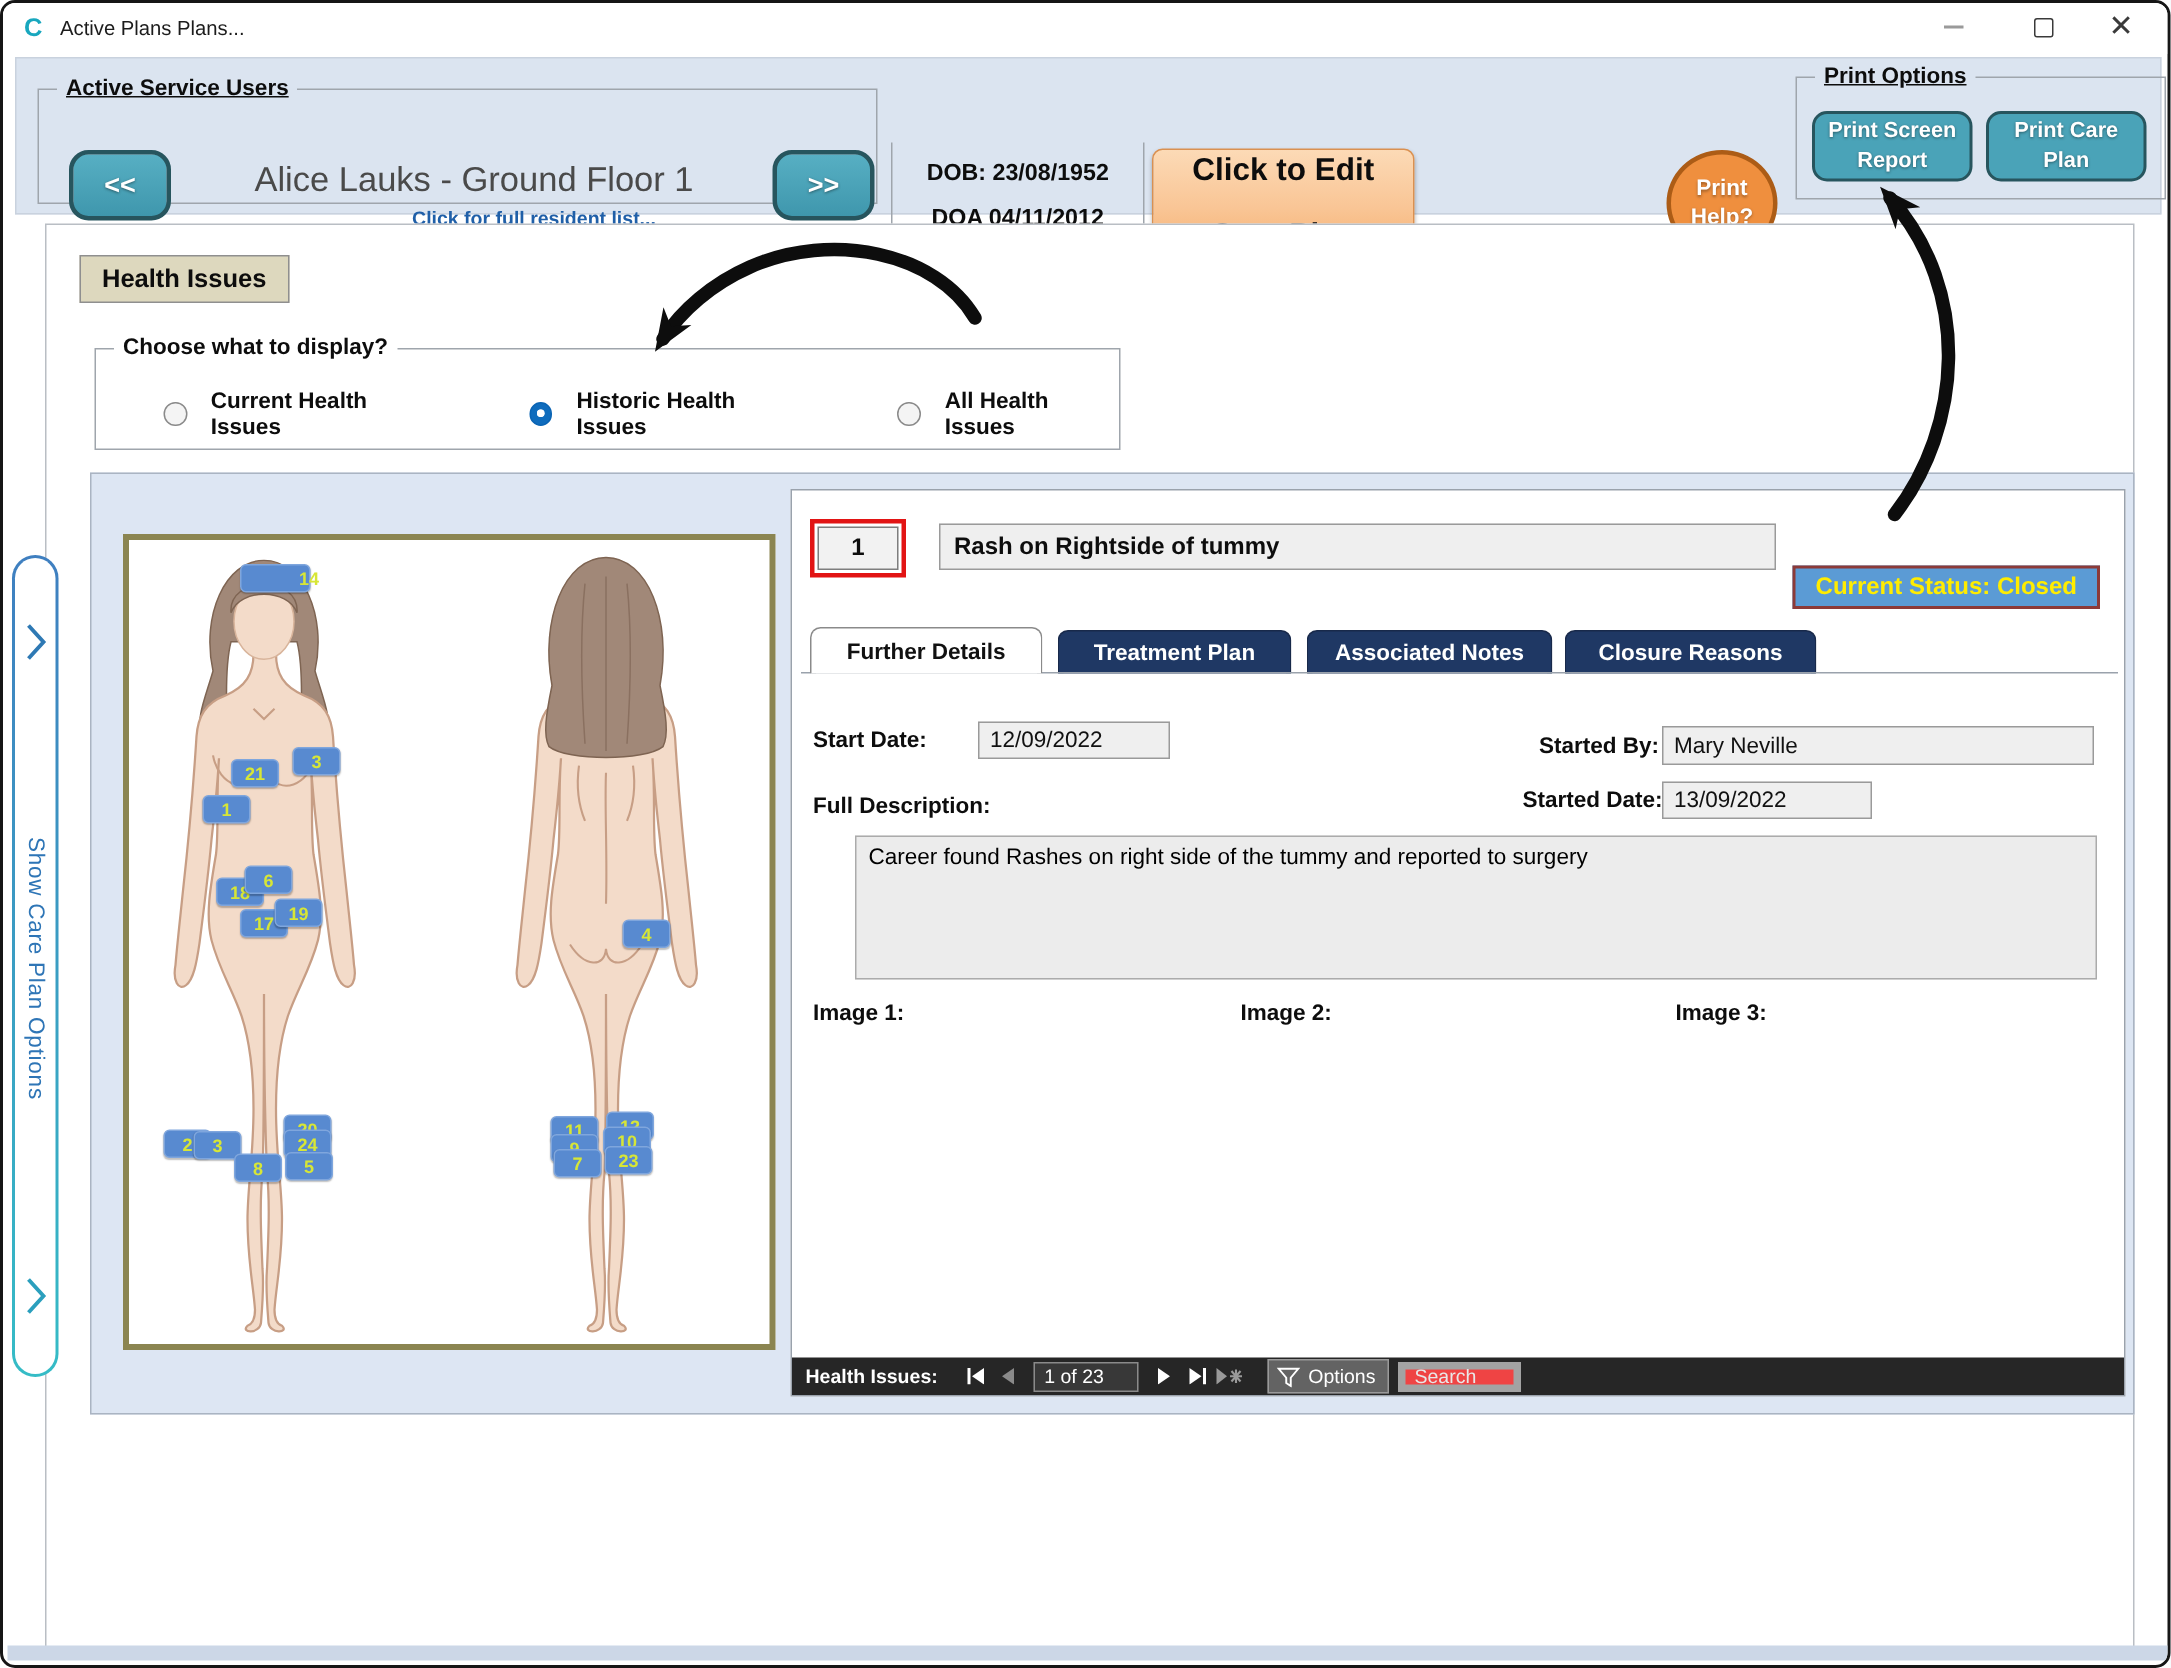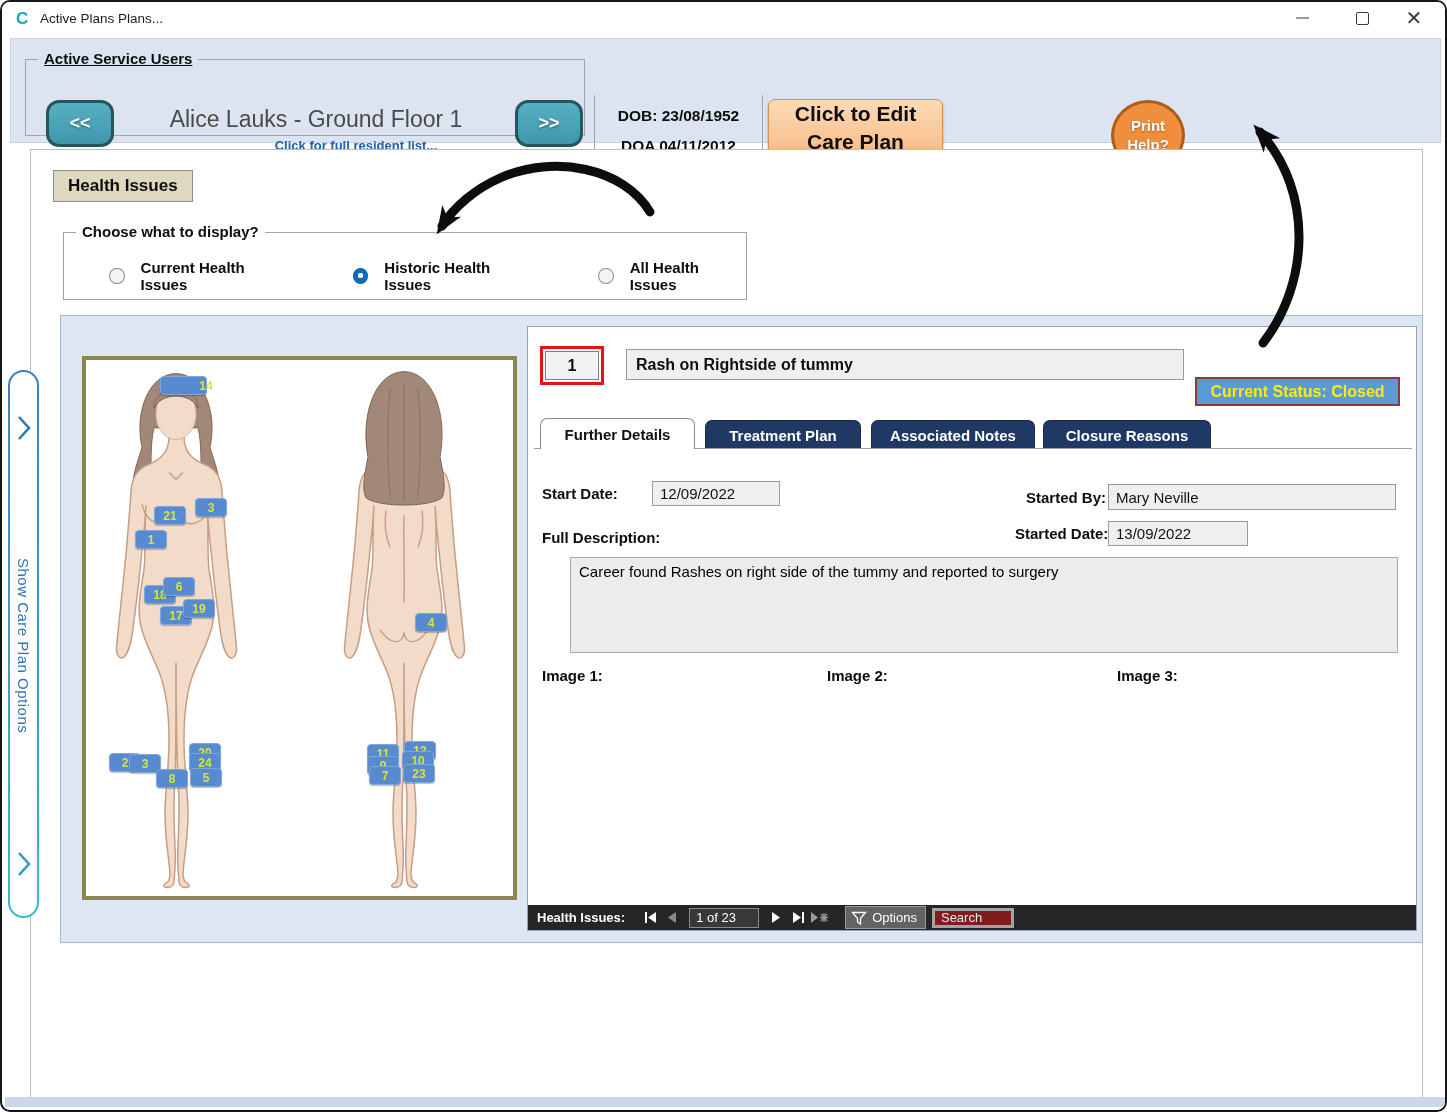--- a/index.html
+++ b/index.html
@@ -31,21 +31,21 @@
   .resident { position:absolute; left:100px; top:46px; width:380px; text-align:center; font-size:23px; color:#4a4a4a; }
   .resident-link { position:absolute; left:180px; top:78px; width:300px; text-align:center; font-size:13px; font-weight:bold;
                    color:#1f5fa8; text-decoration:underline; cursor:pointer; }
   .vsep { position:absolute; top:56px; width:1px; height:80px; background:#9fa5ac; }
   .sep1 { left:583px; } .sep2 { left:751px; }
   .dob { position:absolute; left:590px; top:68px; width:155px; text-align:center; font-size:15.5px; font-weight:bold; color:#0d0d0d; }
   .doa { position:absolute; left:590px; top:98px; width:155px; text-align:center; font-size:15.5px; font-weight:bold; color:#0d0d0d; }
   .edit-btn { position:absolute; left:757px; top:60px; width:175px; height:73px;
               background:linear-gradient(180deg,#fcdab6 0%,#f9c595 55%,#f6ae6f 100%);
               border:1px solid #da9050; border-radius:7px; box-shadow:0 2px 3px rgba(0,0,0,.3);
-              display:flex; flex-direction:column; align-items:center; justify-content:flex-start;
+              display:flex; flex-direction:column; align-items:center; justify-content:space-between;
               font-size:21px; font-weight:bold; color:#0d0d0d; line-height:1.35; cursor:pointer; }
   .help-btn { position:absolute; left:1100px; top:61px; width:74px; height:71px; border-radius:50%;
               background:#ef8f3e; border:3px solid #ac5c16; display:flex; flex-direction:column; align-items:center;
               justify-content:center; color:#fff; font-weight:bold; font-size:15px; line-height:1.25;
               text-shadow:0 1px 2px rgba(0,0,0,.35); cursor:pointer; }
   .gb-print { left:1186px; top:12px; width:247px; height:82px; }
   .print-btn { width:107px; height:47px; border-radius:10px; border:2.5px solid #27555e;
                background:#4aa3b8; color:#fff; font-weight:bold; font-size:14.5px; line-height:1.35;
                display:flex; flex-direction:column; align-items:center; justify-content:center;
                text-shadow:0 1px 2px rgba(0,0,0,.45); cursor:pointer; position:absolute; top:22px; }
@@ -93,21 +93,21 @@
   .desc-box { position:absolute; left:42px; top:230px; width:828px; height:96px; background:#ececec; border:1px solid #ababab;
               font-size:15px; color:#000000; padding:5px 8px; }
   .rec-nav { position:absolute; left:0px; bottom:0px; width:888px; height:25px; background:#262626; display:flex;
              align-items:center; color:#fff; font-size:13px; }
   .rn-label { font-weight:bold; margin:0 14px 0 9px; }
   .rn-btn { display:flex; align-items:center; justify-content:center; width:22px; height:21px; cursor:pointer; }
   .rn-pos { width:70px; height:20px; background:#383838; border:1px solid #8a8a8a; display:flex; align-items:center;
             padding-left:6px; margin:0 6px; }
   .rn-filter { display:flex; align-items:center; gap:5px; height:23px; background:#636363; border:1px solid #9a9a9a;
                padding:0 8px 0 5px; margin-left:14px; cursor:pointer; }
-  .rn-search { width:82px; height:20px; background:#7f1d1d; border:3px solid #a3a3a3; display:flex; align-items:center;
+  .rn-search { width:82px; height:20px; background:#ef4444; border:5px solid #a3a3a3; display:flex; align-items:center;
                padding-left:6px; margin-left:6px; color:#e8e8e8; cursor:text; }
 
   
   .side-tab { position:absolute; left:6px; top:368px; width:31px; height:548px; border-radius:16px;
               background:linear-gradient(180deg,#3f7fc0,#35bcc6); padding:2px; cursor:pointer; }
   .side-inner { width:100%; height:100%; border-radius:14px; background:#fff; display:flex; flex-direction:column;
                 align-items:center; justify-content:space-between; padding:42px 0 38px 0; }
   .side-text { writing-mode:vertical-rl; font-size:15px; color:#2e75b6; letter-spacing:.5px; }
 
   .overlay { position:absolute; left:0; top:0; width:1447px; height:1112px; pointer-events:none; z-index:60; }
@@ -144,20 +144,31 @@
     <div class="dob">DOB: 23/08/1952</div>
     <div class="doa">DOA 04/11/2012</div>
     <div class="vsep sep2"></div>
     <div class="edit-btn">
       <span>Click to Edit</span>
       <span>Care Plan</span>
     </div>
     <div class="help-btn">
       <span>Print</span>
       <span>Help?</span>
+    </div>
+    <div class="groupbox gb-print">
+      <span class="legend">Print Options</span>
+      <div class="print-btn pb1">
+        <span>Print Screen</span>
+        <span>Report</span>
+      </div>
+      <div class="print-btn pb2">
+        <span>Print Care</span>
+        <span>Plan</span>
+      </div>
     </div>
   </div>
 
   <div class="form-area">
     <div class="hi-label">Health Issues</div>
 
     <div class="groupbox gb-filter">
       <span class="legend">Choose what to display?</span>
       <div class="radio-row">
         <label class="radio-option">

